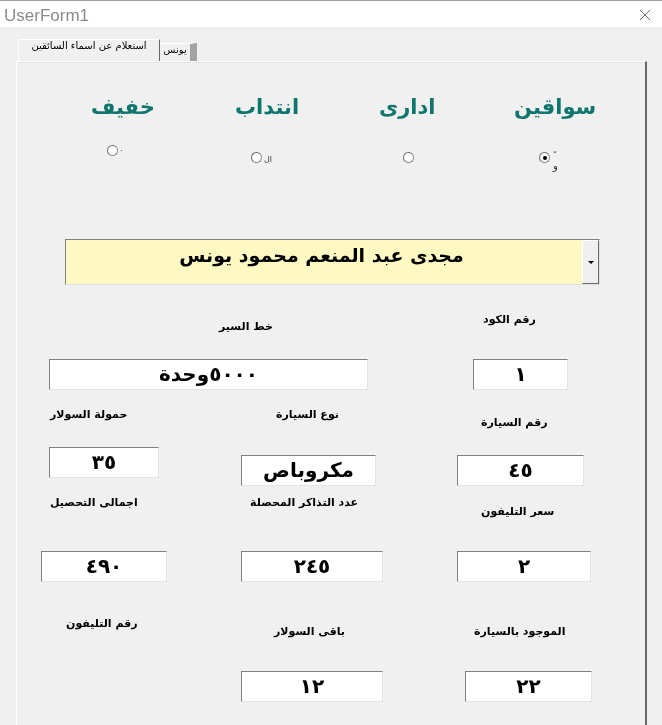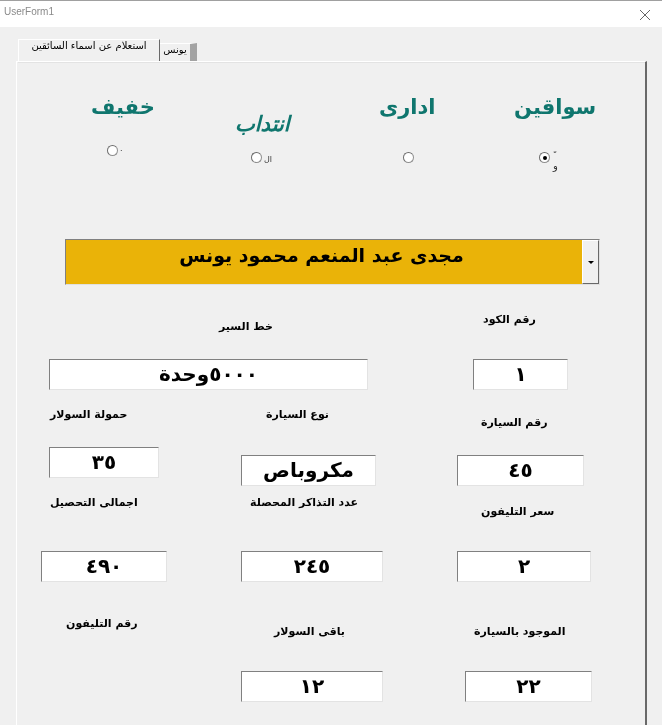--- a/index.html
+++ b/index.html
@@ -7,21 +7,21 @@
       width: 662px; height: 725px; overflow: hidden;
       background: #f0f0f0;
       font-family: "DejaVu Sans", sans-serif;
     }
     .window { position: relative; width: 662px; height: 725px; background: #f0f0f0; }
     .titlebar {
       position: absolute; left: 0; top: 0; width: 662px; height: 27px;
       background: #ffffff; border-top: 1px solid #a0a0a0;
     }
     .title-text {
-      position: absolute; left: 4px; top: 5px; font-size: 10px; color: #8a8a8a;
+      position: absolute; left: 4px; top: 5px; font-size: 17px; color: #8a8a8a;
       font-family: "Liberation Sans", sans-serif;
     }
     .close-btn {
       position: absolute; right: 0; top: 0; width: 34px; height: 27px;
       display: flex; align-items: center; justify-content: center;
       color: #666; font-size: 16px; cursor: pointer;
     }
     
     .tab {
       position: absolute; top: 41px; height: 22px; background: #f0f0f0;
@@ -57,21 +57,21 @@
       content: ""; position: absolute; left: 2.5px; top: 2.5px; width: 4px; height: 4px;
       border-radius: 50%; background: #000;
     }
     .radio-cap { position: absolute; font-size: 8px; color: #333; direction: rtl; }
     .section-title {
       position: absolute; left: 210px; top: 192px; font-size: 19px; font-weight: bold; direction: rtl;
       white-space: nowrap;
     }
     .combo {
       position: absolute; left: 65px; top: 239px; width: 535px; height: 46px;
-      background: #eab308;
+      background: #fef9c3;
       border-top: 1px solid #808080; border-left: 1px solid #808080;
       border-right: 1px solid #e0e0e0; border-bottom: 1px solid #e0e0e0;
       cursor: pointer;
     }
     .combo-text {
       position: absolute; left: 0; right: 22px; top: 4px; text-align: center;
       font-size: 19px; font-weight: bold; direction: rtl; white-space: nowrap;
     }
     .combo-arrow {
       position: absolute; right: 0; top: 0; width: 17px; height: 44px;
@@ -113,21 +113,21 @@
     <span>استعلام عن اسماء السائقين</span>
   </div>
   <div class="tab inactive">
     <span>يونس</span>
   </div>
 
   <div class="page"></div>
 
   <span class="cat-label" style="left:514px; top:95px;">سواقين</span>
   <span class="cat-label" style="left:379px; top:95px;">ادارى</span>
-  <span class="cat-label" style="left:235px; top:112px;font-style:italic;">انتداب</span>
+  <span class="cat-label" style="left:235px; top:95px;">انتداب</span>
   <span class="cat-label" style="left:91px; top:95px;">خفيف</span>
 
   <div class="radio checked" style="left:539px; top:152px;"></div>
   <span class="radio-cap" style="left:553px; top:151px;">ّ</span>
   <span class="radio-cap" style="left:553px; top:160px; font-size:10px;">و</span>
 
   <div class="radio" style="left:403px; top:152px;"></div>
 
   <div class="radio" style="left:251px; top:152px;"></div>
   <span class="radio-cap" style="left:264px; top:155px;">ال</span>
@@ -144,21 +144,21 @@
 
   <span class="field-label" style="left:483px; top:313px;">رقم الكود</span>
   <div class="field" style="left:473px; top:359px; width:95px;">١</div>
 
   <span class="field-label" style="left:219px; top:320px;">خط السير</span>
   <div class="field" style="left:49px; top:359px; width:319px;">٥٠٠٠وحدة</div>
 
   <span class="field-label" style="left:481px; top:416px;">رقم السيارة</span>
   <div class="field" style="left:457px; top:455px; width:127px;">٤٥</div>
 
-  <span class="field-label" style="left:266px; top:408px;">نوع السيارة</span>
+  <span class="field-label" style="left:276px; top:408px;">نوع السيارة</span>
   <div class="field" style="left:241px; top:455px; width:135px;">مكروباص</div>
 
   <span class="field-label" style="left:50px; top:408px;">حمولة السولار</span>
   <div class="field" style="left:49px; top:447px; width:110px;">٣٥</div>
 
   <span class="field-label" style="left:481px; top:505px;">سعر التليفون</span>
   <div class="field" style="left:457px; top:551px; width:134px;">٢</div>
 
   <span class="field-label" style="left:250px; top:496px;">عدد التذاكر المحصلة</span>
   <div class="field" style="left:241px; top:551px; width:142px;">٢٤٥</div>

